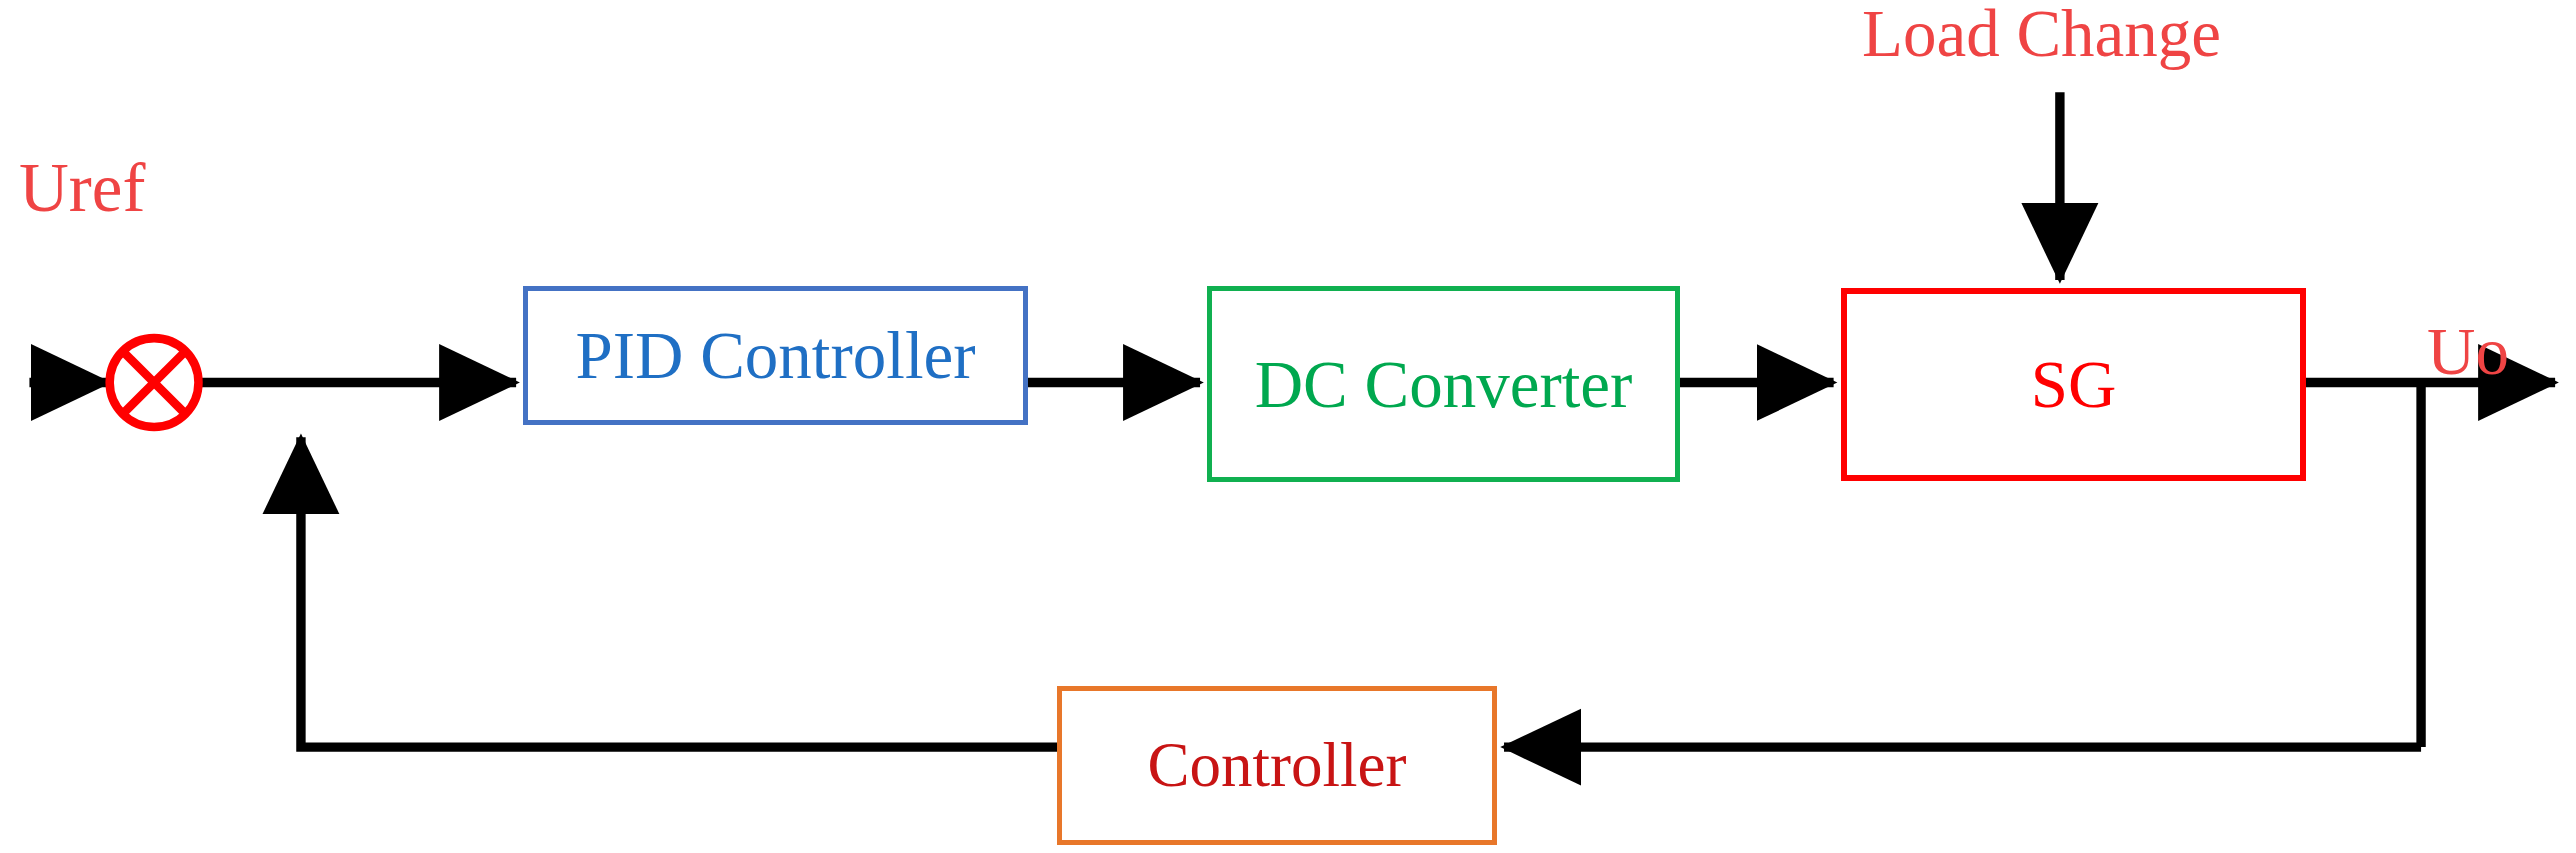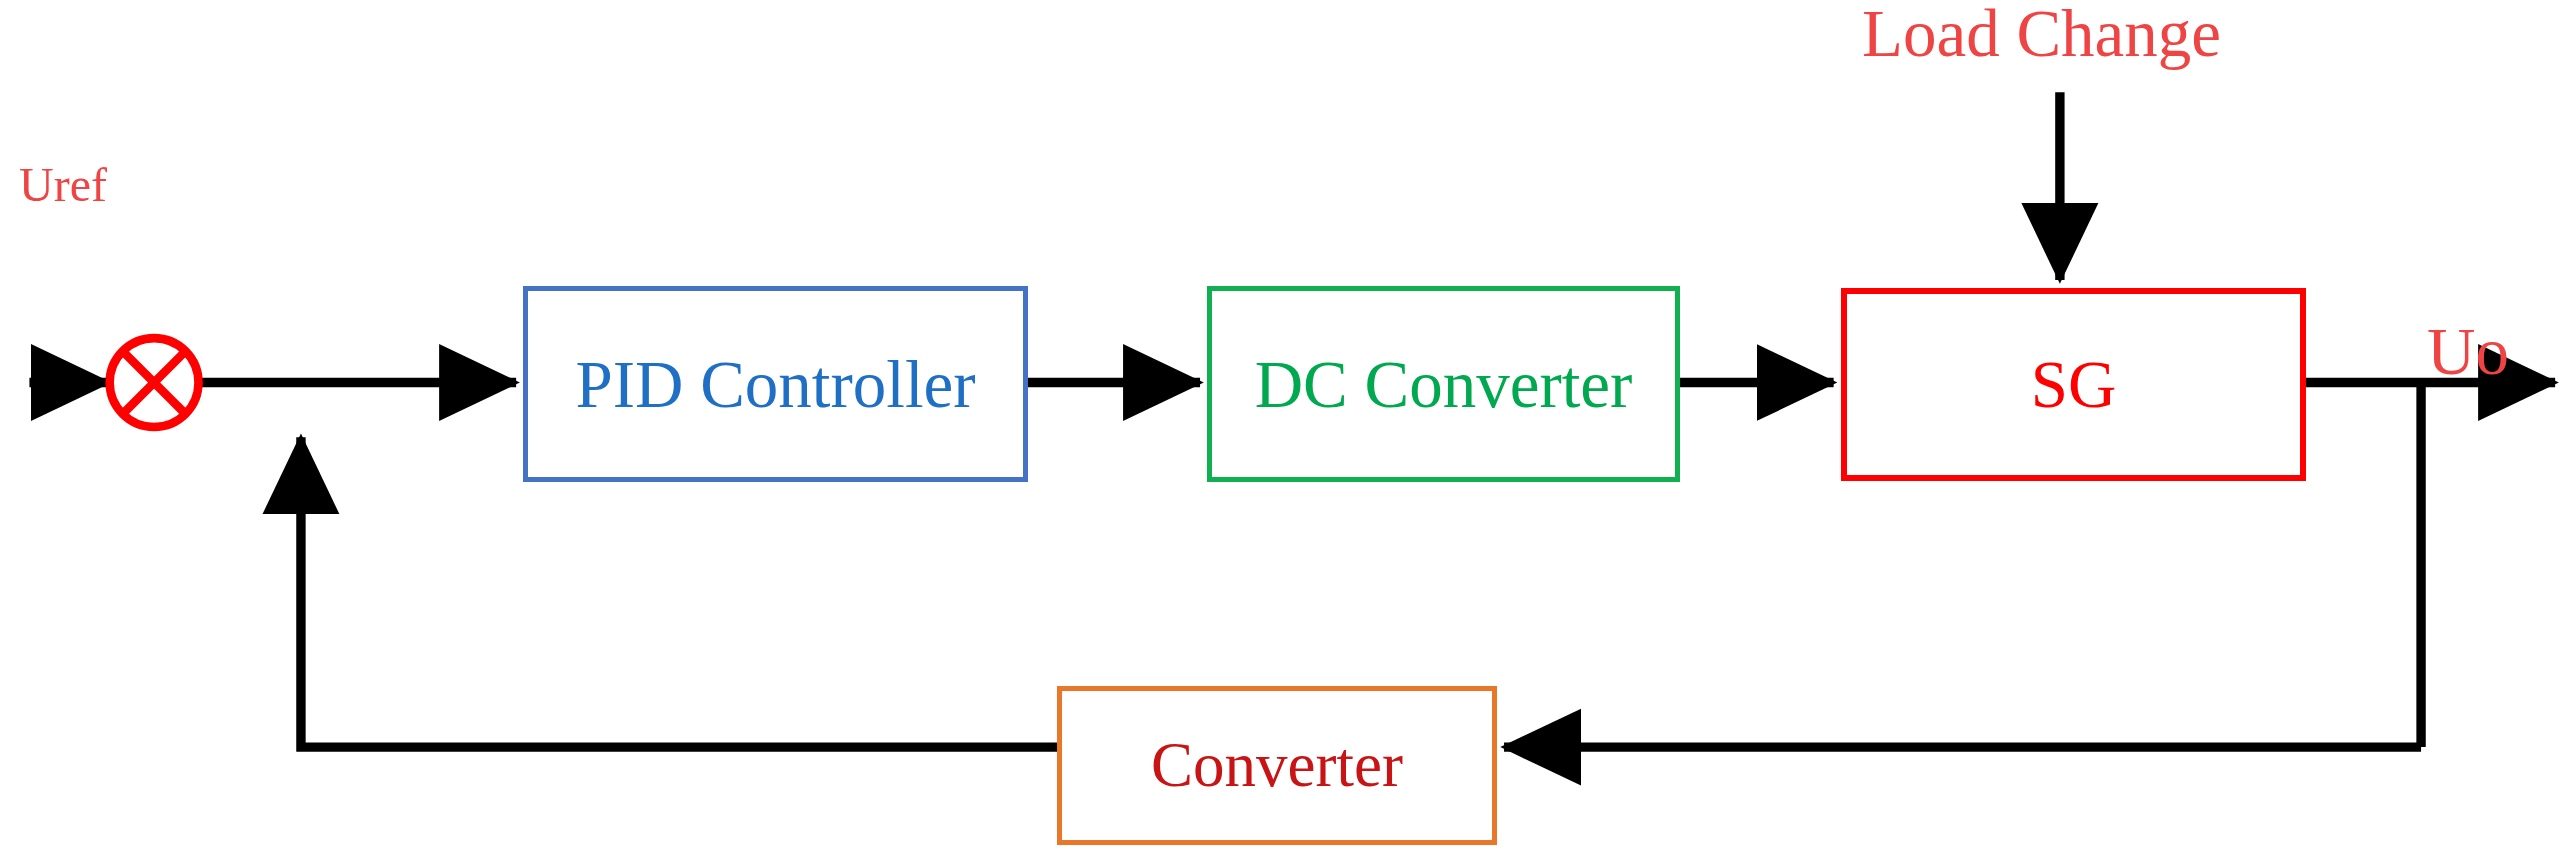--- a/index.html
+++ b/index.html
@@ -7,35 +7,35 @@
   body{width:2576px;height:853px;overflow:hidden;
        font-family:"Liberation Serif","DejaVu Serif",serif;}
   #stage{position:relative;width:2576px;height:853px;background:#fff;}
   #stage svg{position:absolute;left:0;top:0;}
   .blk{position:absolute;box-sizing:border-box;background:transparent;
        display:flex;align-items:center;justify-content:center;}
   .blk span{line-height:1;white-space:nowrap;}
   .lbl{position:absolute;white-space:nowrap;color:#ef4444;line-height:1;}
 
   
-  #pid-block{left:523px;top:286px;width:505px;height:196px;
+  #pid-block{left:523px;top:286px;width:505px;height:139px;
              border:5.1px solid #4472C4;}
   #pid-block span{color:#1F6FC4;font-size:67px;}
   #dc-block{left:1207px;top:286px;width:473px;height:196px;
             border:5.1px solid #10B050;}
   #dc-block span{color:#00A84F;font-size:67px;}
   #sg-block{left:1841px;top:288px;width:465px;height:193px;
             border:6px solid #FF0000;}
   #sg-block span{color:#FF0000;font-size:67px;}
   #transducer-block{left:1057px;top:686px;width:440px;height:159px;
                     border:5.1px solid #E8772A;}
   #transducer-block span{color:#C81414;font-size:63px;}
 
   
-  #uref-label{left:19px;top:161px;font-size:48px;}
+  #uref-label{left:19px;top:154px;font-size:69px;}
   #uo-label{left:2427px;top:318px;font-size:67px;text-align:right;}
   #load-change-label{left:1862px;top:0px;font-size:67px;}
 </style>
 </head>
 <body>
 
 <div id="stage">
 
   <svg width="2576" height="853" viewBox="0 0 3016 999">
     <defs>
@@ -75,21 +75,21 @@
 
   <div class="blk" id="sg-block">
     <span>SG</span>
   </div>
 
   <div class="blk" id="dc-block">
     <span>DC Converter</span>
   </div>
 
   <div class="blk" id="transducer-block">
-    <span>Converter</span>
+    <span>Controller</span>
   </div>
 
   <div class="lbl" id="uref-label">Uref</div>
 
   <div class="lbl" id="uo-label">Uo</div>
 
   <div class="lbl" id="load-change-label">Load Change</div>
 
 </div>
 

